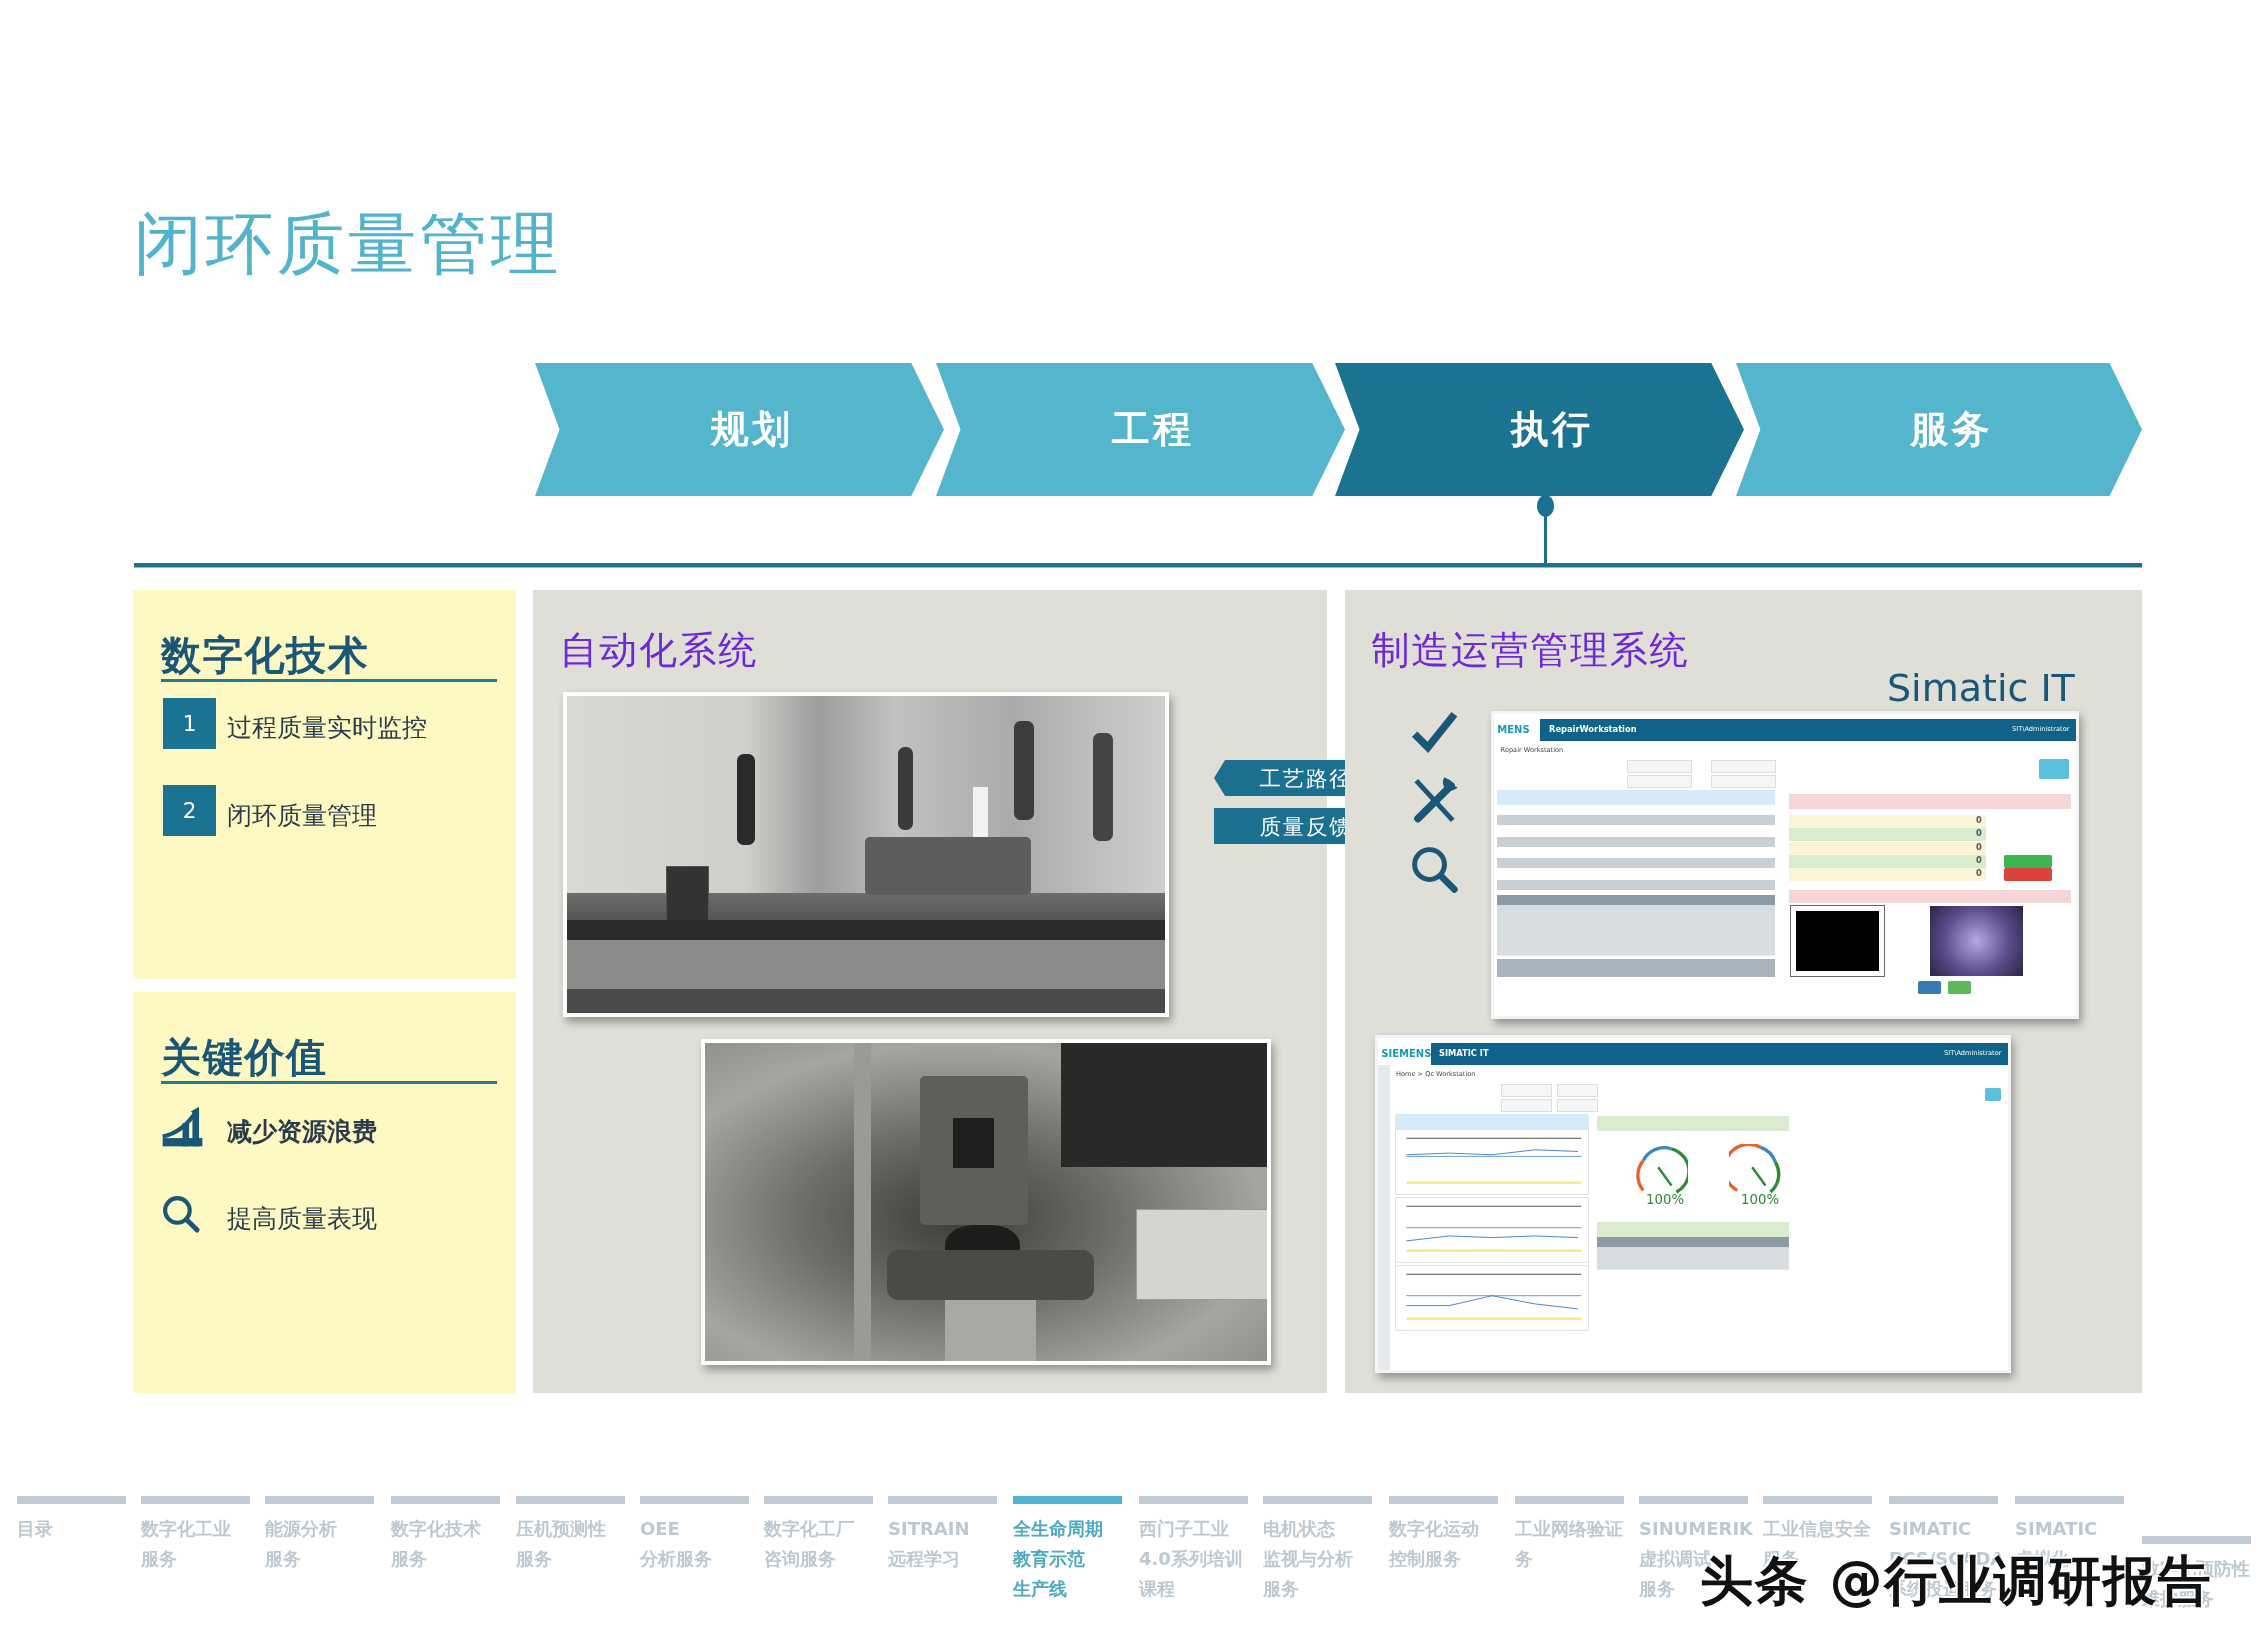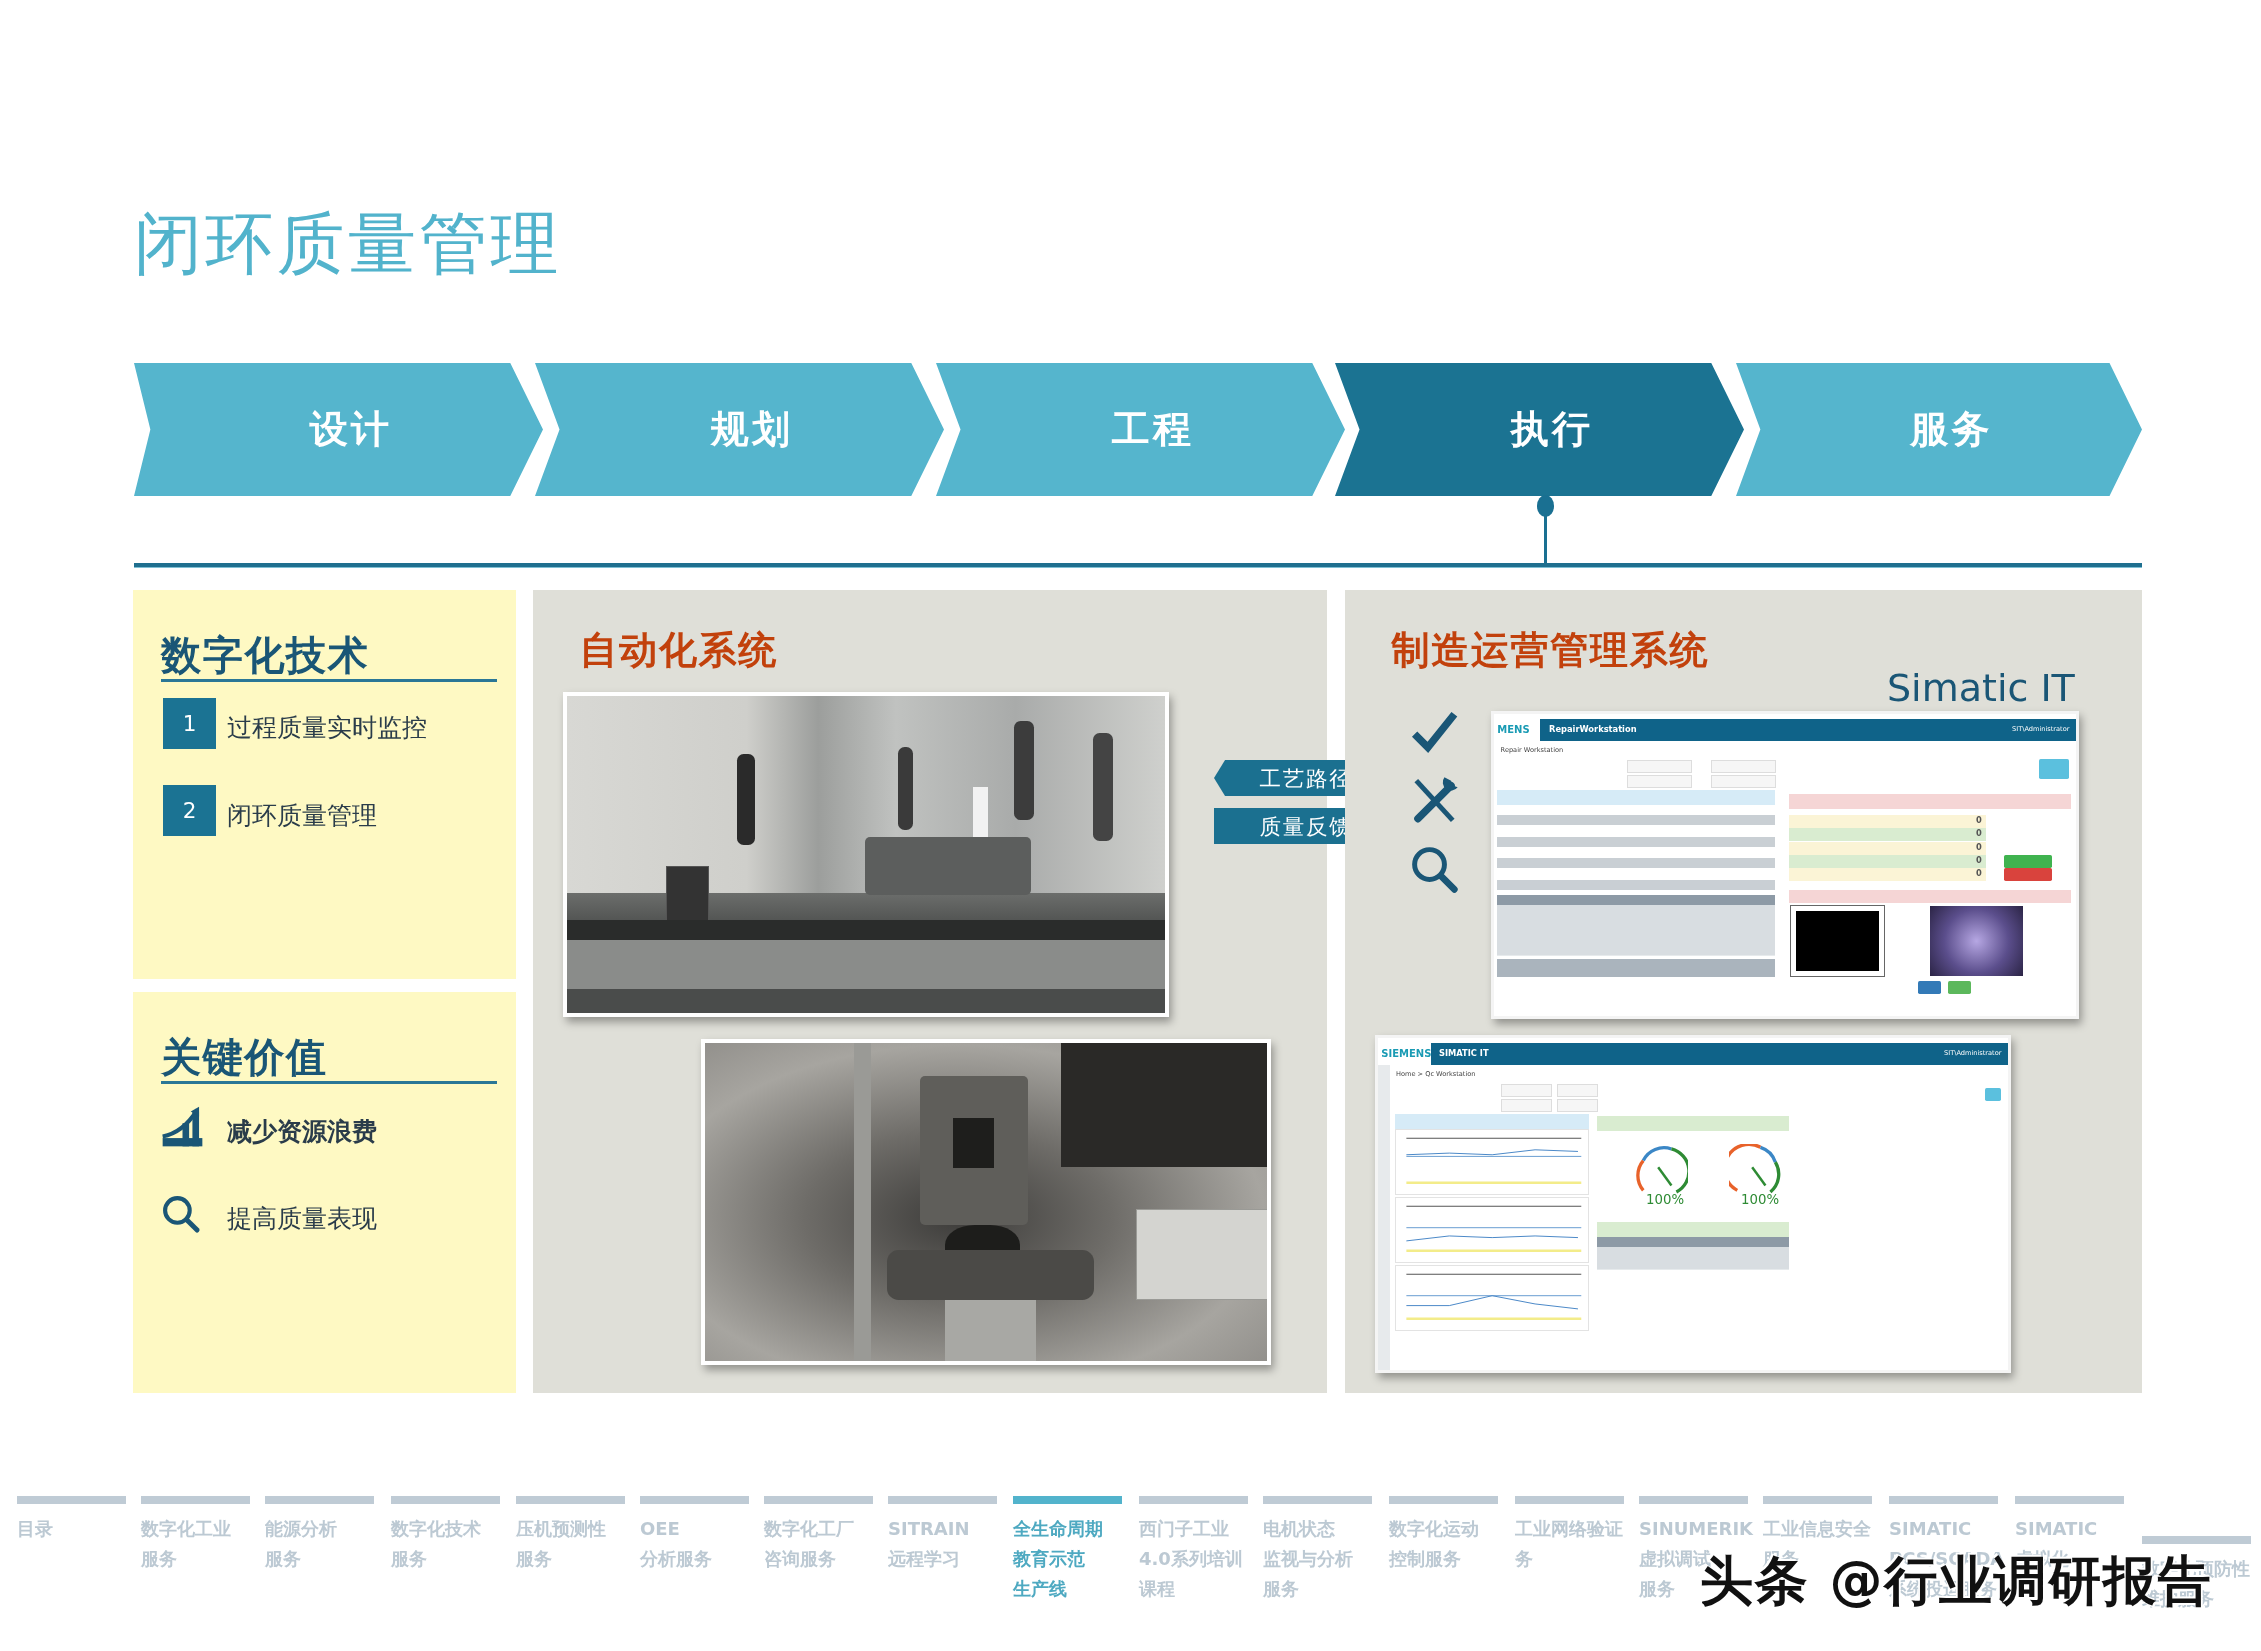--- a/index.html
+++ b/index.html
@@ -23,21 +23,21 @@
   .panel-tech { top: 590px; height: 389px; }
   .panel-value { top: 992px; height: 401px; }
   .panel-heading { position: absolute; left: 28px; font-size: 40px; font-weight: bold; color: #1a5676; letter-spacing: 1.7px; }
   .panel-rule { position: absolute; left: 28px; width: 336px; height: 2.5px; background: #2a7796; }
   .num-box { position: absolute; left: 30px; width: 53px; height: 51px; background: #1b7393; color: #fff; font-size: 21.5px; display: flex; align-items: center; justify-content: center; }
   .item-text { position: absolute; left: 94px; font-family: "DejaVu Serif", "Liberation Serif", serif; font-size: 25px; color: #2a3c4a; }
 
   
   .panel-auto { position: absolute; left: 533px; top: 590px; width: 794px; height: 803px; background: #dfdfd8; }
   .panel-mes { position: absolute; left: 1345px; top: 590px; width: 797px; height: 803px; background: #dfdfd8; }
-  .section-title { position: absolute; font-size: 38px; font-weight: bold; color: #c2410c; letter-spacing: 1.7px; margin-left: 20px; }
+  .section-title { position: absolute; font-size: 38px; font-weight: normal; color: #6d28d9; letter-spacing: 1.7px; }
 
   .photo { position: absolute; border: 4.1px solid #ffffff; box-shadow: 3.3px 5px 8.3px rgba(0,0,0,0.35); overflow: hidden; }
   .photo-1 { left: 563px; top: 692px; width: 606px; height: 325px; background: linear-gradient(180deg, #c9cbc8 0%, #b9bcba 40%, #6c6e6c 62%, #3f4140 78%, #5b5d5c 100%); }
   .photo-2 { left: 701px; top: 1039px; width: 570px; height: 326px; background: radial-gradient(ellipse at 45% 55%, #3d3c3a 0%, #6e6c68 35%, #a7a5a0 70%, #8a8884 100%); }
 
   
   .tag { position: absolute; height: 36px; background: #1b7090; color: #fff; font-size: 21.5px; display: flex; align-items: center; justify-content: center; letter-spacing: 1.7px; }
   .tag-left { left: 1214px; top: 760px; width: 184px; clip-path: polygon(6% 0, 100% 0, 100% 100%, 6% 100%, 0 50%); }
   .tag-right { left: 1214px; top: 808px; width: 184px; clip-path: polygon(0 0, 94% 0, 100% 50%, 94% 100%, 0 100%); }
 
@@ -80,23 +80,20 @@
   .nav-item.active .nav-label { color: #4ea9c1; }
 
   .watermark { position: absolute; left: 1700px; top: 1546px; font-size: 53px; color: #111; font-weight: bold; text-shadow: 1.7px 1.7px 0 #fff, -1.7px -1.7px 0 #fff; letter-spacing: 1.7px; }
 </style>
 </head>
 <body>
 
 <h1 class="page-title">闭环质量管理</h1>
 
 <div class="chevrons">
-  <div class="chev first" style="left:0; width:409px; background:#55b5cd; clip-path: polygon(0 0, 92% 0, 100% 50%, 92% 100%, 0 100%, 4% 50%);">
-      <span>设计</span>
-    </div>
   <div class="chev" style="left:401px; width:409px; background:#55b5cd; clip-path: polygon(0 0, 92% 0, 100% 50%, 92% 100%, 0 100%, 6% 50%);">
       <span>规划</span>
     </div>
   <div class="chev" style="left:802px; width:409px; background:#55b5cd; clip-path: polygon(0 0, 92% 0, 100% 50%, 92% 100%, 0 100%, 6% 50%);">
       <span>工程</span>
     </div>
   <div class="chev" style="left:1201px; width:409px; background:#1b7392; clip-path: polygon(0 0, 92% 0, 100% 50%, 92% 100%, 0 100%, 6% 50%);">
       <span>执行</span>
     </div>
   <div class="chev" style="left:1602px; width:406px; background:#55b5cd; clip-path: polygon(0 0, 92% 0, 100% 50%, 92% 100%, 0 100%, 6% 50%);">

